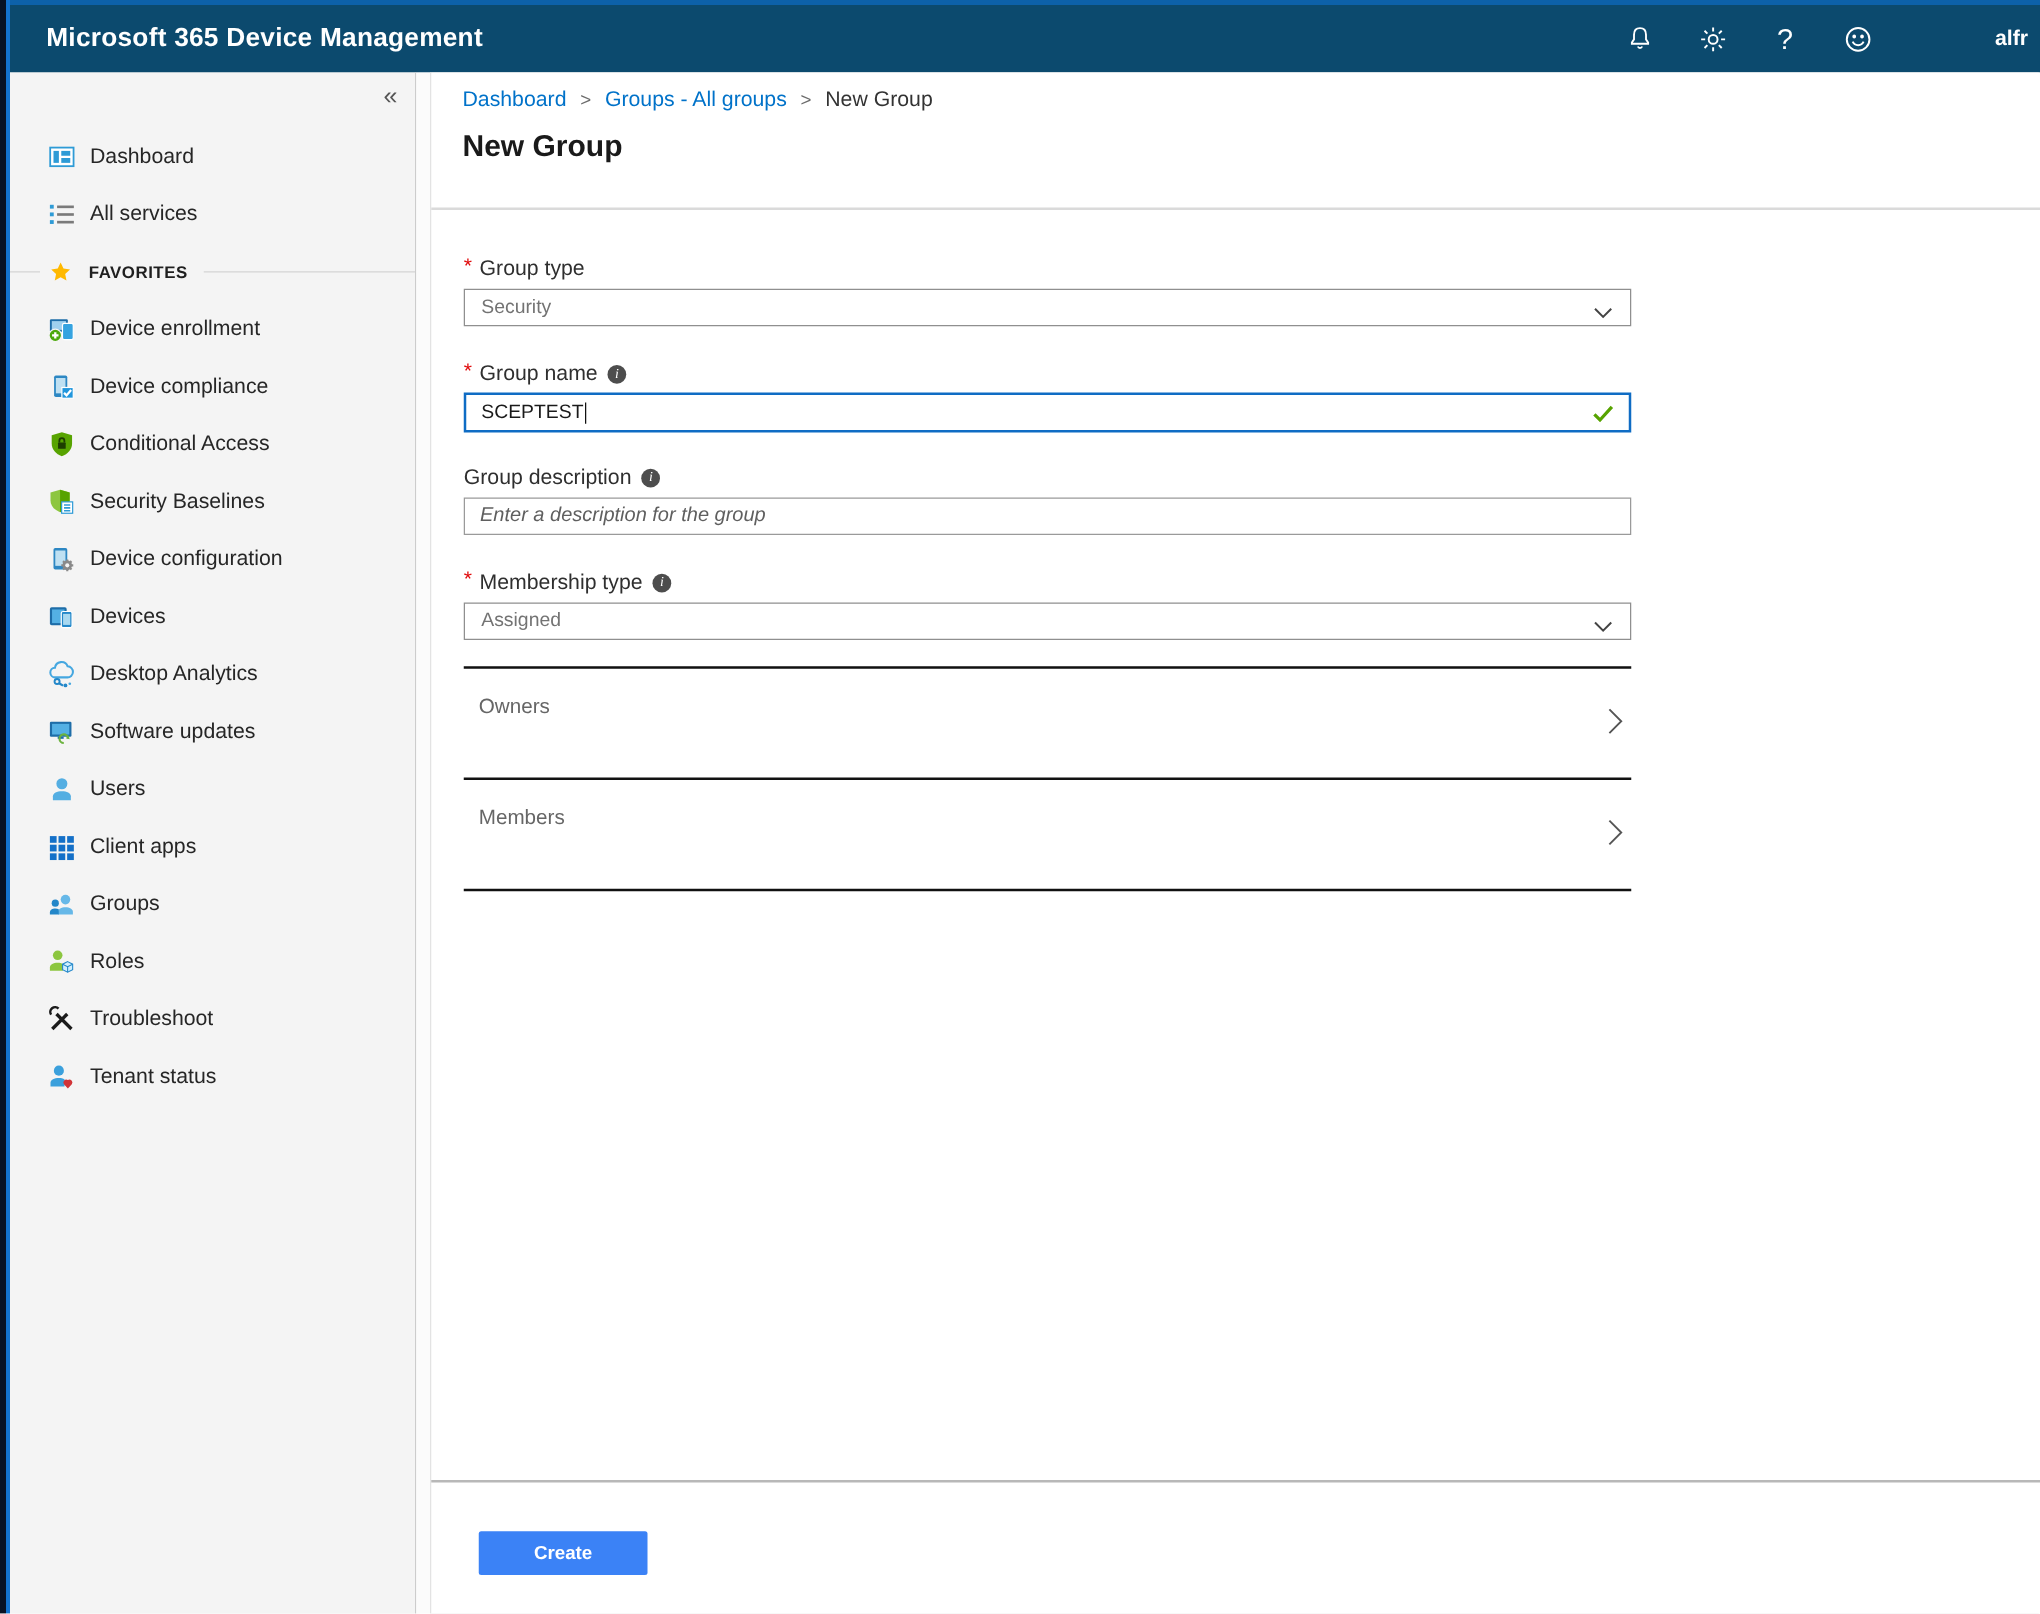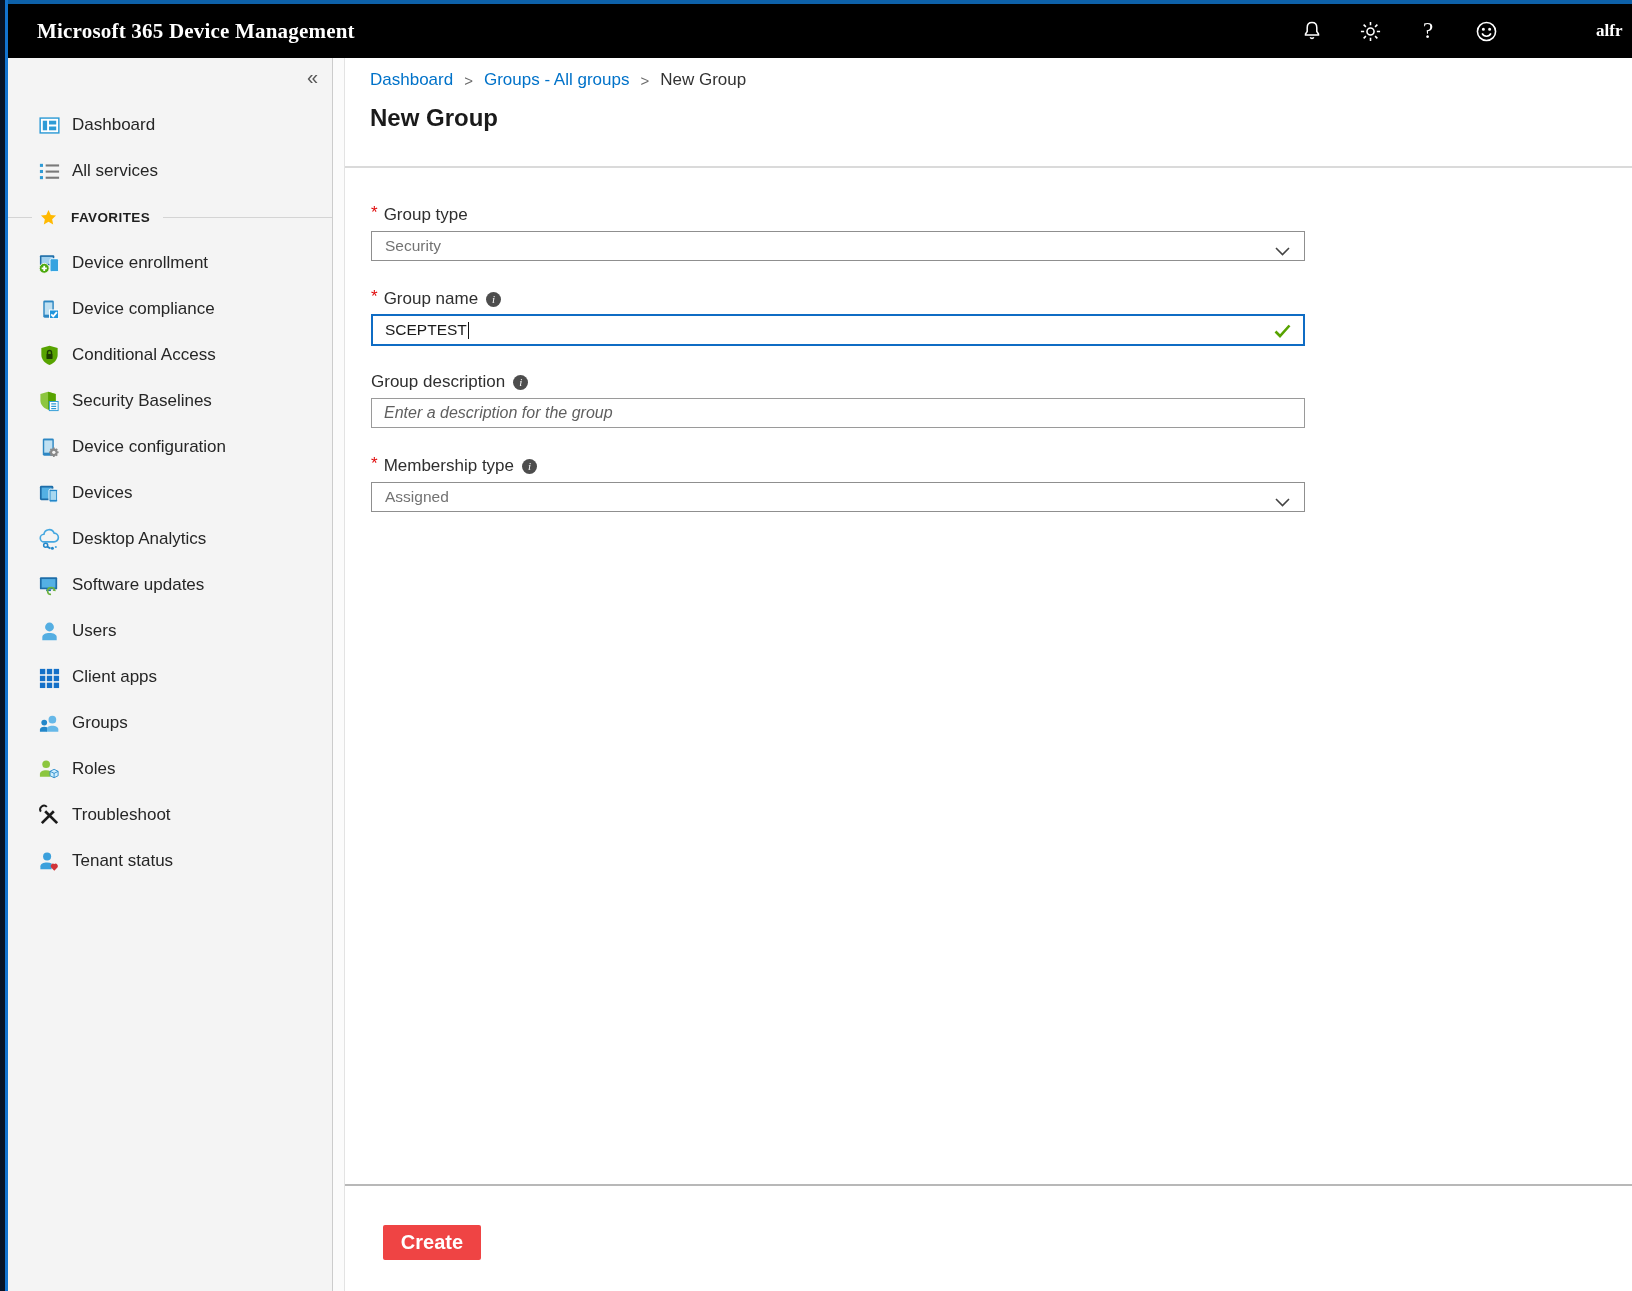--- a/index.html
+++ b/index.html
@@ -2,21 +2,21 @@
 <html><head>
 <meta charset="utf-8">
 <style>
   html,body{margin:0;padding:0;background:#fff;}
   .page{position:relative;width:1632px;height:1291px;overflow:hidden;
         font-family:"Liberation Sans",sans-serif;background:#fff;}
   .abs{position:absolute;}
 
   
   .topstrip{position:absolute;left:0;top:0;width:1632px;height:4px;background:#0d61a9;}
-  .header{position:absolute;left:0;top:4px;width:1632px;height:54px;background:#000000;font-family:Liberation Serif, serif;}
+  .header{position:absolute;left:0;top:4px;width:1632px;height:54px;background:#0c4a6e;}
   .header-title{position:absolute;left:37px;top:0;height:54px;display:flex;align-items:center;
                 color:#fff;font-size:21px;font-weight:700;letter-spacing:.2px;}
   .hicon{position:absolute;top:0;height:54px;width:44px;display:flex;align-items:center;
          justify-content:center;cursor:pointer;}
   .hicon svg{display:block;}
   .help-glyph{color:#fff;font-size:23px;font-weight:400;}
   .user-name{position:absolute;left:1596px;top:0;height:54px;display:flex;align-items:center;
              color:#fff;font-size:17px;font-weight:700;white-space:nowrap;}
 
   
@@ -71,22 +71,22 @@
               padding:0 12px;font-size:16px;color:#1a1a1a;background:#fff;outline:none;
               font-family:"Liberation Sans",sans-serif;}
   .desc-input::placeholder{color:#5f5f5f;font-style:italic;}
 
   .sections{left:26px;top:475px;width:934px;border-bottom:2px solid #111;position:absolute;}
   .section-row{position:relative;border-top:2px solid #111;height:87px;cursor:pointer;}
   .section-label{position:absolute;left:12px;top:21px;font-size:16.5px;color:#666;}
   .row-chevron{position:absolute;right:6px;top:30px;}
 
   .footer-divider{position:absolute;left:0;top:1126px;width:1287px;height:2px;background:#b8b8b8;}
-  .create-btn{position:absolute;left:38px;top:1167px;width:98px;height:35px;background:#ef4444;
-              color:#fff;font-size:20px;font-weight:700;border:none;border-radius:2px;
+  .create-btn{position:absolute;left:38px;top:1167px;width:135px;height:35px;background:#3b82f6;
+              color:#fff;font-size:15px;font-weight:700;border:none;border-radius:2px;
               display:flex;align-items:center;justify-content:center;cursor:pointer;
               font-family:"Liberation Sans",sans-serif;}
 </style>
 </head>
 <body>
 
 <div class="page">
 
   <div class="topstrip"></div>
   <div class="header">
@@ -416,18 +416,36 @@
     </div>
     <div class="select abs" style="top:424px;">
       <span class="select-value">Assigned</span>
       <span class="select-chevron">
         <svg width="15" height="9" viewBox="0 0 15 9" fill="none" stroke="#444" stroke-width="1.6">
             <path d="M1 1l6.5 6.5L14 1"></path>
           </svg>
       </span>
     </div>
 
+    <div class="sections">
+      <div class="section-row">
+        <span class="section-label">Owners</span>
+        <span class="row-chevron">
+          <svg width="13" height="24" viewBox="0 0 13 24" fill="none" stroke="#555" stroke-width="1.5">
+              <path d="M1.5 2.5l9.5 9.5-9.5 9.5"></path>
+            </svg>
+        </span>
+      </div>
+      <div class="section-row">
+        <span class="section-label">Members</span>
+        <span class="row-chevron">
+          <svg width="13" height="24" viewBox="0 0 13 24" fill="none" stroke="#555" stroke-width="1.5">
+              <path d="M1.5 2.5l9.5 9.5-9.5 9.5"></path>
+            </svg>
+        </span>
+      </div>
+    </div>
 
     <div class="footer-divider"></div>
     <button class="create-btn">Create</button>
 
   </div>
 </div>
 
 </body></html>

